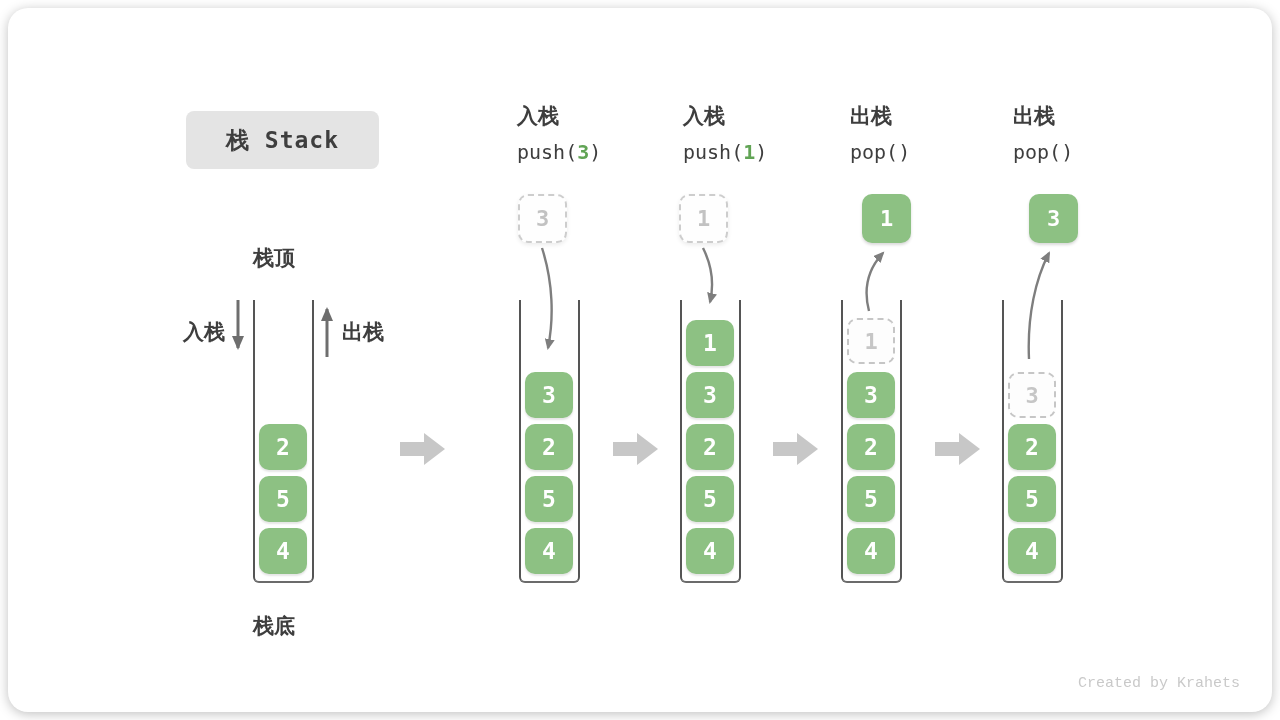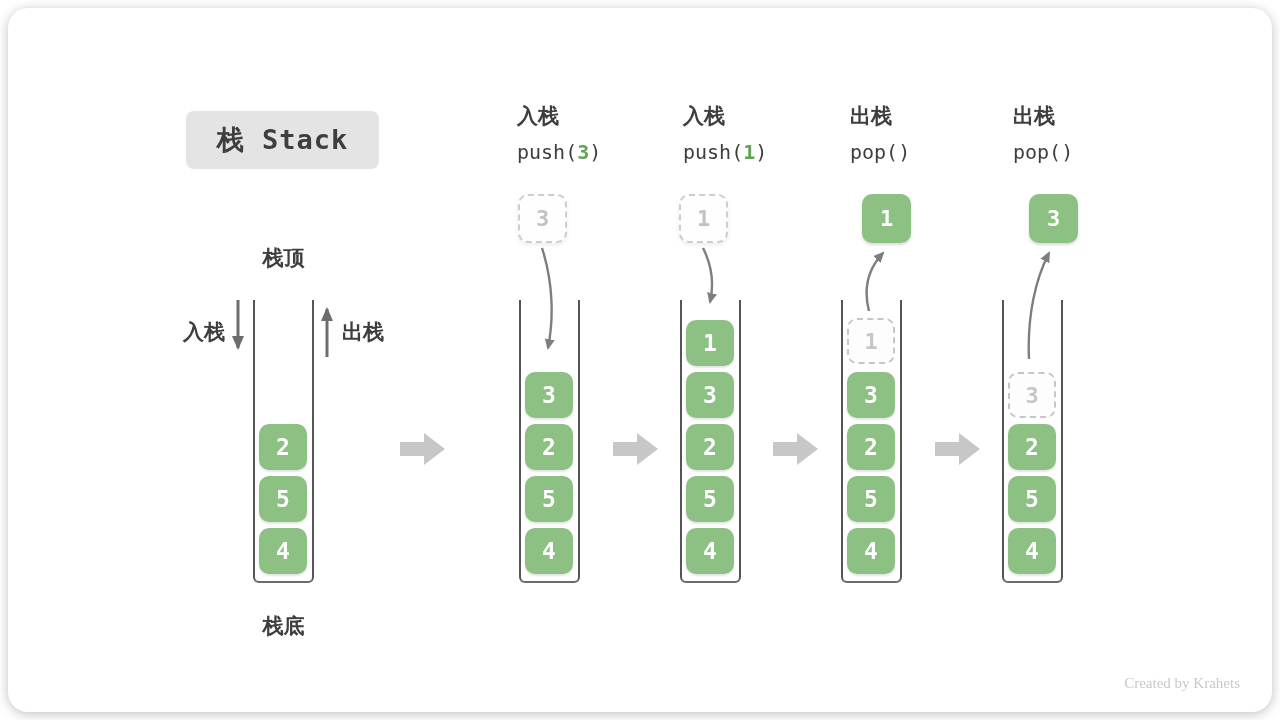--- a/index.html
+++ b/index.html
@@ -5,24 +5,24 @@
   html,body{margin:0;padding:0;background:#ffffff;}
   body{width:1280px;height:720px;position:relative;overflow:hidden;
        font-family:"Liberation Sans",sans-serif;}
   .card{position:absolute;inset:8px;background:#ffffff;border-radius:20px;
         box-shadow:0 2px 12px rgba(0,0,0,0.25);}
   .layer{position:absolute;left:0;top:0;width:1280px;height:720px;}
 
   .title-box{position:absolute;left:186px;top:111px;width:193px;height:58px;
              background:#E4E4E4;border-radius:8px;display:flex;align-items:center;
              justify-content:center;font-family:"DejaVu Sans Mono",monospace;
-             font-size:27px;font-weight:700;color:#3E3E3E;letter-spacing:1px;}
+             font-size:23px;font-weight:700;color:#3E3E3E;letter-spacing:1px;}
 
   .side-label{position:absolute;font-size:21px;font-weight:700;color:#3E3E3E;}
-  .center-label{position:absolute;width:61px;text-align:center;font-size:21px;
+  .center-label{position:absolute;width:61px;text-align:left;font-size:21px;
                 font-weight:700;color:#3E3E3E;}
 
   .op{position:absolute;top:103px;}
   .op-cn{font-size:21px;font-weight:700;color:#3E3E3E;line-height:26px;margin-bottom:9px;}
   .op-code{font-family:"DejaVu Sans Mono",monospace;font-size:20px;color:#3E3E3E;
            line-height:28px;}
   .op-code .g{color:#61A455;font-weight:700;}
 
   .well{position:absolute;top:300px;width:61px;height:283px;box-sizing:border-box;
         border-left:2px solid #555555;border-right:2px solid #555555;
@@ -38,21 +38,21 @@
 
   .float-box{position:absolute;width:49px;height:49px;border-radius:10px;
              display:flex;align-items:center;justify-content:center;
              font-family:"DejaVu Sans Mono",monospace;font-size:22px;font-weight:700;
              box-sizing:border-box;}
   .float-box.dashed{border:2px dashed #CDCDCD;background:#FEFEFE;color:#C2C2C2;
                     box-shadow:0 2px 4px rgba(0,0,0,0.08);}
   .float-box.solid{background:#8DC183;color:#ffffff;box-shadow:0 2px 3px rgba(0,0,0,0.15);}
 
   .watermark{position:absolute;right:40px;top:675px;
-             font-family:Liberation Serif, serif;font-size:15px;color:#C9C9C9;}
+             font-family:Liberation Mono, monospace;font-size:15px;color:#C9C9C9;}
   svg.arrows{position:absolute;left:0;top:0;pointer-events:none;}
 </style>
 </head>
 <body>
 
 <div class="card"></div>
 
 <div class="layer">
 
   <div class="title-box">栈 Stack</div>

